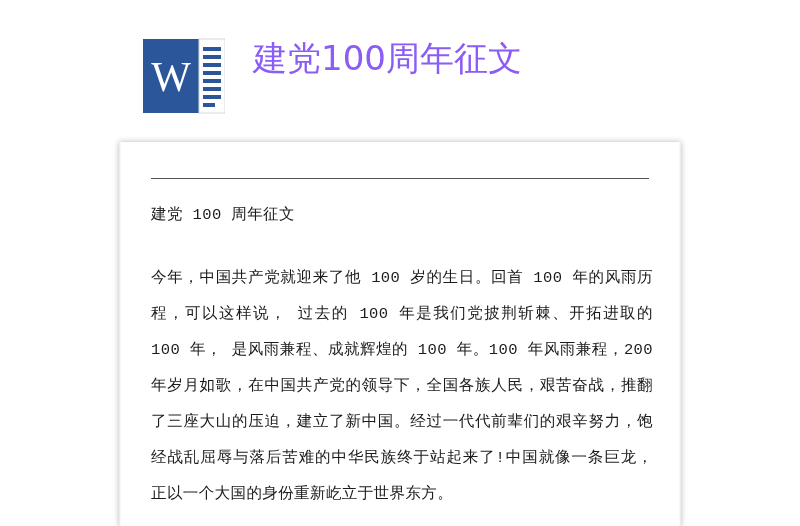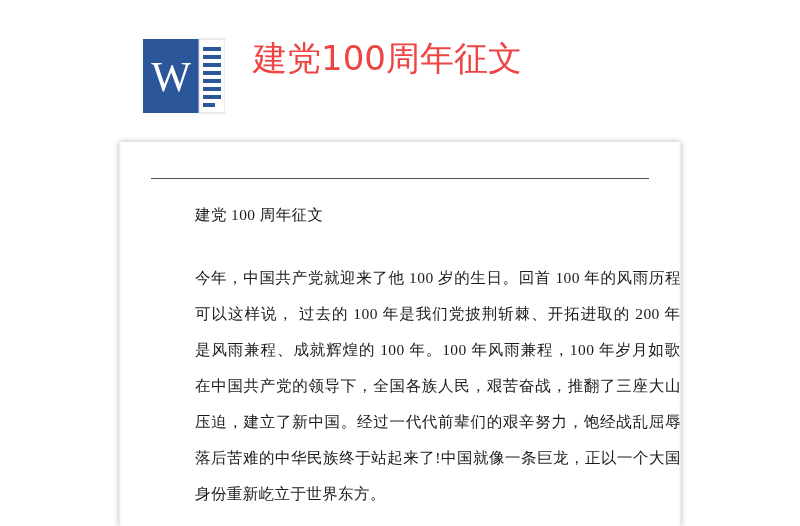--- a/index.html
+++ b/index.html
@@ -42,21 +42,21 @@
   }
   .title-block {
     position: absolute;
     left: 253px;
     top: 36px;
     width: 520px;
   }
   .title-line {
     font-size: 34px;
     line-height: 44px;
-    color: #ef4444;
+    color: #8b5cf6;
     font-family: "DejaVu Sans", "Liberation Sans", sans-serif;
     font-weight: 400;
     letter-spacing: 0px;
     white-space: nowrap;
   }
   
   .sheet {
     position: absolute;
     left: 119px;
     top: 142px;
@@ -81,25 +81,24 @@
     width: 498px;
     height: 1px;
     background: #555555;
   }
   .doc-body {
     position: absolute;
     left: 32px;
     top: 62px;
     width: 502px;
     color: #1b1b1b;
-    font-family: Liberation Serif, serif;
+    font-family: Liberation Mono, monospace;
     font-size: 15.5px;
     line-height: 36px;
     letter-spacing: 0.4px;
-    margin-left: 44px;
   }
   .doc-heading {
     margin: 0 0 34px 0;
     font-size: 15.5px;
     line-height: 22px;
     font-weight: 400;
   }
   .doc-para {
     margin: 0;
     text-align: justify;
@@ -151,18 +150,18 @@
       <div class="title-line">建党100周年征文</div>
     </div>
 
   </div>
 
   <div class="sheet">
     <div class="sheet-inner">
       <div class="rule"></div>
       <div class="doc-body">
         <p class="doc-heading">建党 100 周年征文</p>
-        <p class="doc-para">今年，中国共产党就迎来了他 100 岁的生日。回首 100 年的风雨历程，可以这样说， 过去的 100 年是我们党披荆斩棘、开拓进取的 200 年， 是风雨兼程、成就辉煌的 100 年。100 年风雨兼程，100 年岁月如歌，在中国共产党的领导下，全国各族人民，艰苦奋战，推翻了三座大山的压迫，建立了新中国。经过一代代前辈们的艰辛努力，饱经战乱屈辱与落后苦难的中华民族终于站起来了!中国就像一条巨龙，正以一个大国的身份重新屹立于世界东方。</p>
+        <p class="doc-para">今年，中国共产党就迎来了他 100 岁的生日。回首 100 年的风雨历程，可以这样说， 过去的 100 年是我们党披荆斩棘、开拓进取的 100 年， 是风雨兼程、成就辉煌的 100 年。100 年风雨兼程，200 年岁月如歌，在中国共产党的领导下，全国各族人民，艰苦奋战，推翻了三座大山的压迫，建立了新中国。经过一代代前辈们的艰辛努力，饱经战乱屈辱与落后苦难的中华民族终于站起来了!中国就像一条巨龙，正以一个大国的身份重新屹立于世界东方。</p>
       </div>
     </div>
   </div>
 
 </div>
 
 </body></html>

